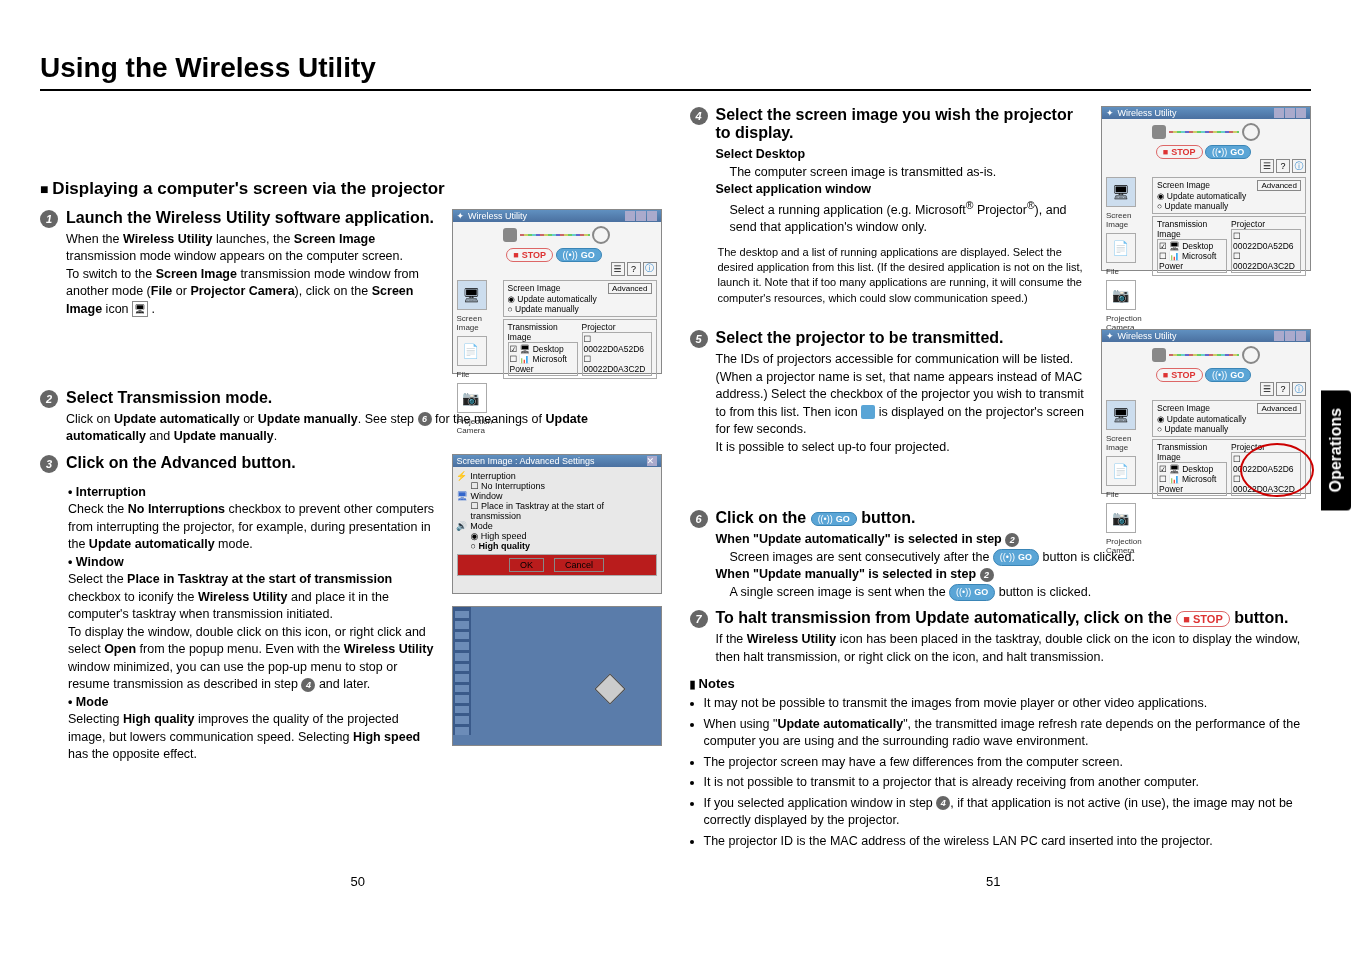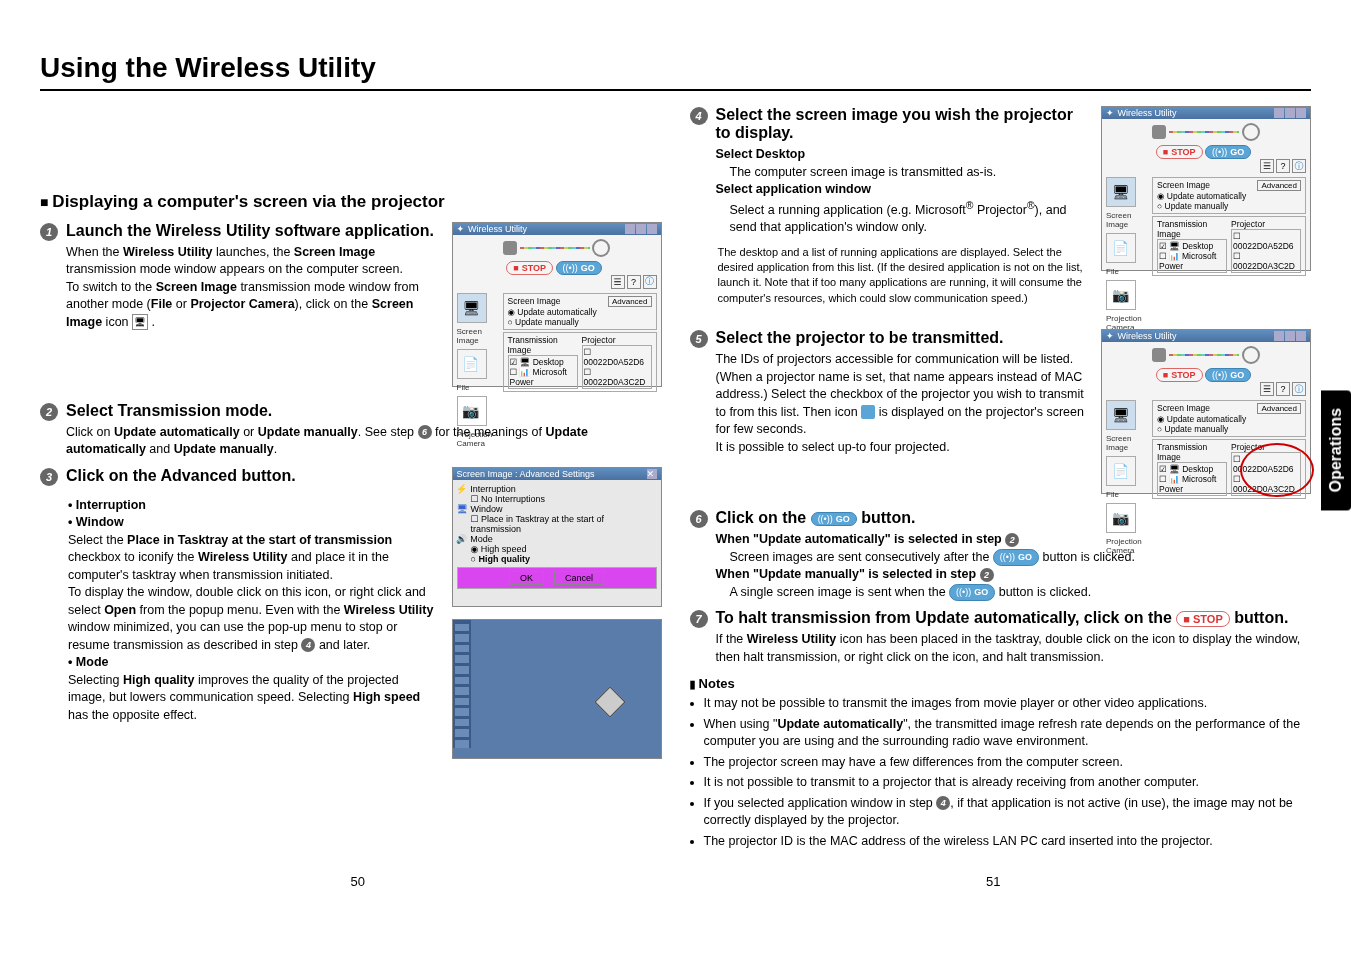--- a/index.html
+++ b/index.html
@@ -179,21 +179,21 @@
   }
   .mini-btn-row {
     text-align:center; margin: 4px 0;
   }
   .mini-icon-row {
     display:flex; gap:2px; justify-content:flex-end; font-size:9px;
   }
   .mini-icon-row span{border:1px solid #888;width:12px;height:12px;display:inline-flex;align-items:center;justify-content:center;}
   .fig-label {font-size:8px; color:#333;}
   .advanced-row {
-    border:1px solid #aaa; padding:3px; margin-top:3px; background:#d946ef; text-align:center; display:flex; gap:10px; justify-content:center;
+    border:1px solid #aaa; padding:3px; margin-top:3px; background:#b91c1c; text-align:center; display:flex; gap:10px; justify-content:center;
   }
   .adv-btn { border:1px solid #888;padding:1px 10px;font-size:9px;}
   .section-block { border:1px solid #aaa; font-size:8.5px;padding:2px 4px; margin-bottom:2px;}
   .side-tab {
     position: fixed;
     right: 0;
     top: 390px;
     background: #000;
     color: #fff;
     writing-mode: vertical-rl;
@@ -342,20 +342,21 @@
     <div class="two-side">
       <div class="text-side">
         <div class="step">
           <div class="step-icon">3</div>
           <div class="step-content">
             <div class="step-title">Click on the Advanced button.</div>
           </div>
         </div>
         <div class="indent">
           <div class="sub-bullet">Interruption</div>
+          <div><span>Check the </span><span class="bold">No Interruptions</span><span> checkbox to prevent other computers from interrupting the projector, for example, during presentation in the </span><span class="bold">Update automatically</span><span> mode.</span></div>
           <div class="sub-bullet">Window</div>
           <div><span>Select the </span><span class="bold">Place in Tasktray at the start of transmission</span><span> checkbox to iconify the </span><span class="bold">Wireless Utility</span><span> and place it in the computer's tasktray when transmission initiated.</span></div>
           <div><span>To display the window, double click on this icon, or right click and select </span><span class="bold">Open</span><span> from the popup menu. Even with the </span><span class="bold">Wireless Utility</span><span> window minimized, you can use the pop-up menu to stop or resume transmission as described in step </span><span class="step-ref">4</span><span> and later.</span></div>
           <div class="sub-bullet">Mode</div>
           <div><span>Selecting </span><span class="bold">High quality</span><span> improves the quality of the projected image, but lowers communication speed. Selecting </span><span class="bold">High speed</span><span> has the opposite effect.</span></div>
         </div>
       </div>
       <div class="fig-side">
         <div class="fig-box advanced">
           <div class="fig-title-bar">

